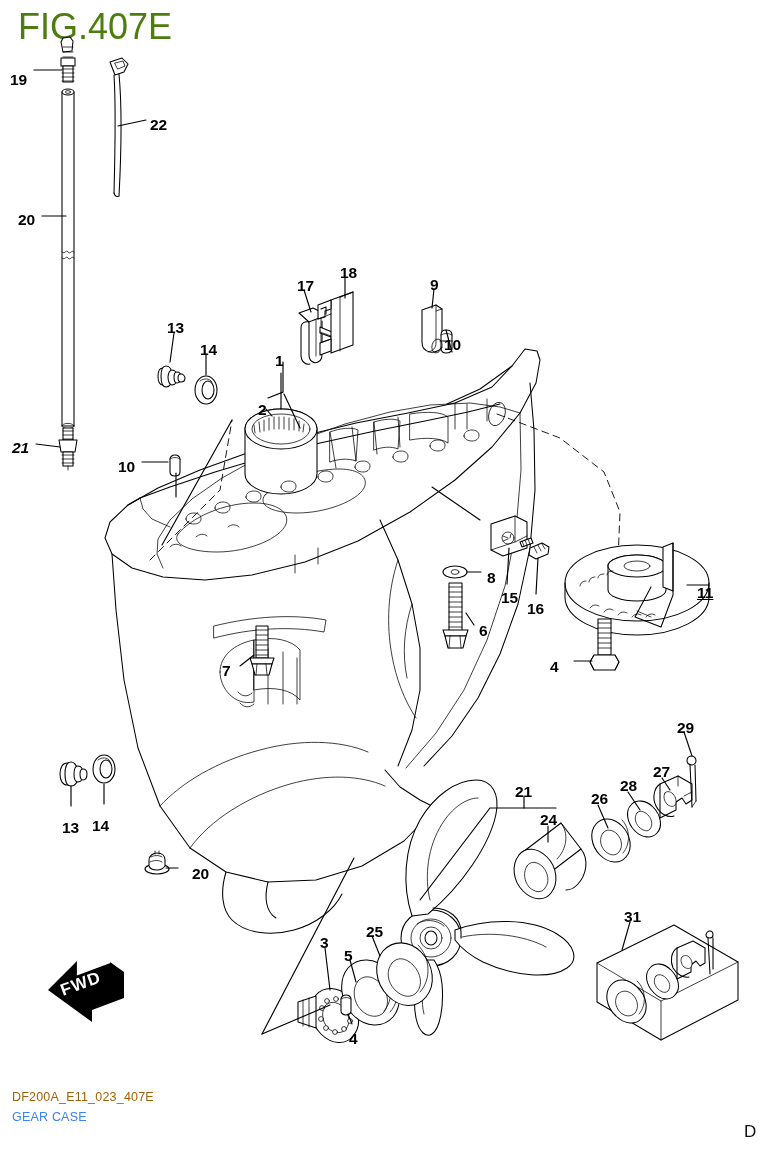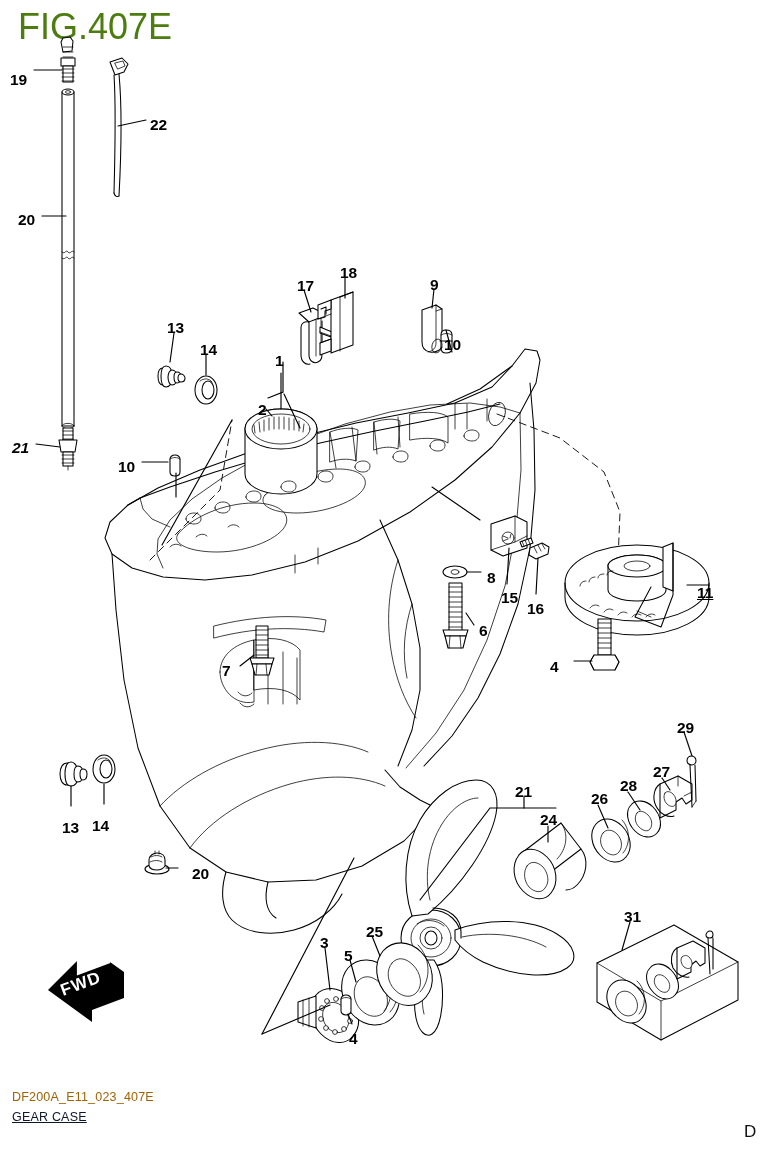--- a/index.html
+++ b/index.html
@@ -39,23 +39,22 @@
     top: 1090px;
     font-size: 12.5px;
     color: #a16207;
     letter-spacing: 0.2px;
   }
   .footer-name {
     position: absolute;
     left: 12px;
     top: 1110px;
     font-size: 12.5px;
-    color: #0f172a;
+    color: #3b82f6;
     letter-spacing: 0.2px;
-    text-decoration: underline;
   }
   .corner-letter {
     position: absolute;
     left: 744px;
     top: 1122px;
     font-size: 17px;
     color: #111111;
   }
   svg.art {
     position: absolute;

